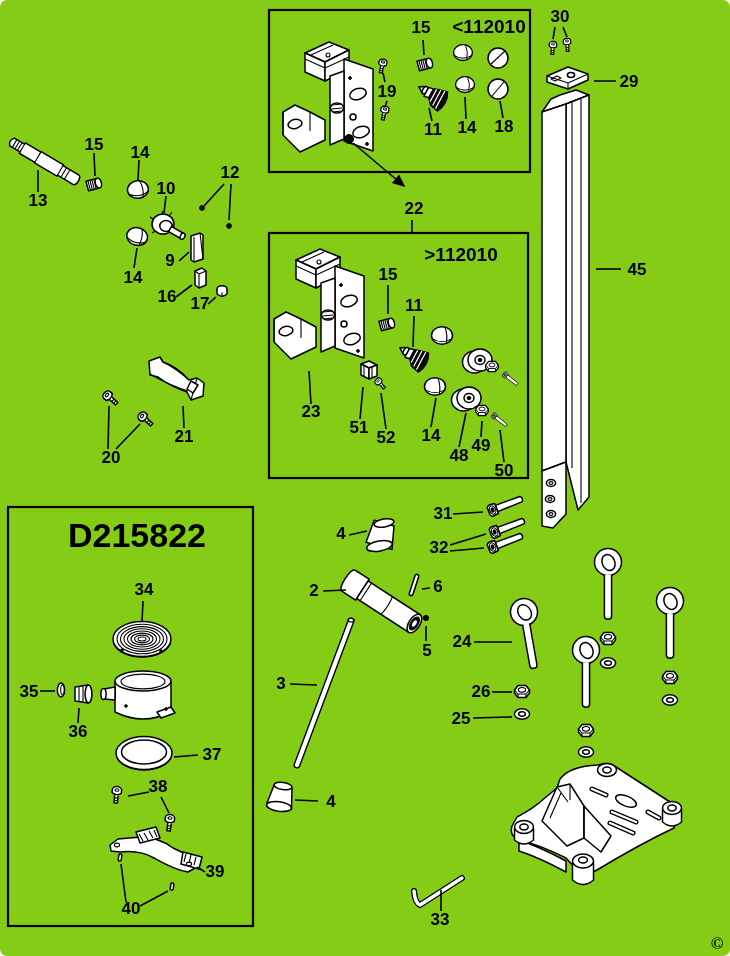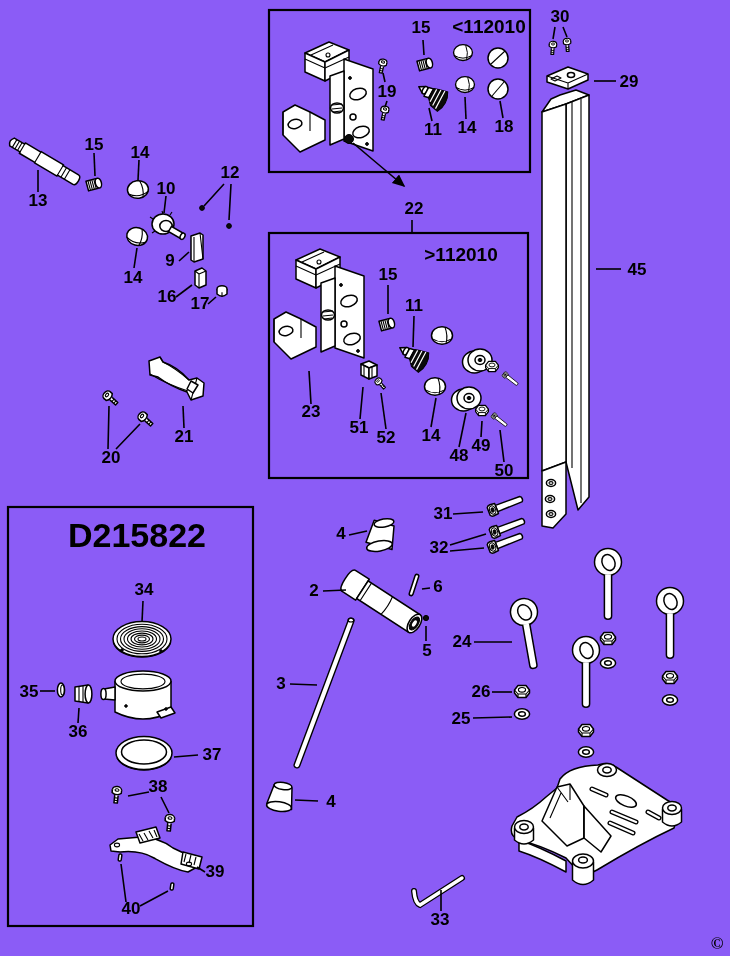--- a/index.html
+++ b/index.html
@@ -1,17 +1,17 @@
 <!DOCTYPE html>
 <html><head>
 <meta charset="utf-8">
 <style>
   html,body{margin:0;padding:0;background:#fff;}
-  #stage{position:relative;width:730px;height:956px;background:#8b5cf6;overflow:hidden;
-         font-family:"Liberation Sans",sans-serif;}
+  #stage{position:relative;width:730px;height:956px;background:#84cc16;overflow:hidden;
+         font-family:"Liberation Sans",sans-serif;border-radius:7px;}
   svg{display:block;}
   .pt{fill:#fff;stroke:#000;stroke-width:1.5;stroke-linejoin:round;}
   .th{fill:none;stroke:#000;stroke-width:1.1;stroke-linejoin:round;}
   .thw{fill:none;stroke:#fff;stroke-width:1.2;}
   .dk{fill:#0a0a0a;stroke:#000;stroke-width:1;}
   .ld{fill:none;stroke:#000;stroke-width:1.6;}
   .box{fill:none;stroke:#000;stroke-width:2.2;}
   .lbl{font-family:"Liberation Sans",sans-serif;font-size:17px;font-weight:bold;fill:#000;text-anchor:middle;}
   .variant{font-family:"Liberation Sans",sans-serif;font-size:19px;font-weight:bold;fill:#000;text-anchor:middle;}
   .title{font-family:"Liberation Sans",sans-serif;font-size:34px;font-weight:bold;fill:#000;text-anchor:middle;}

